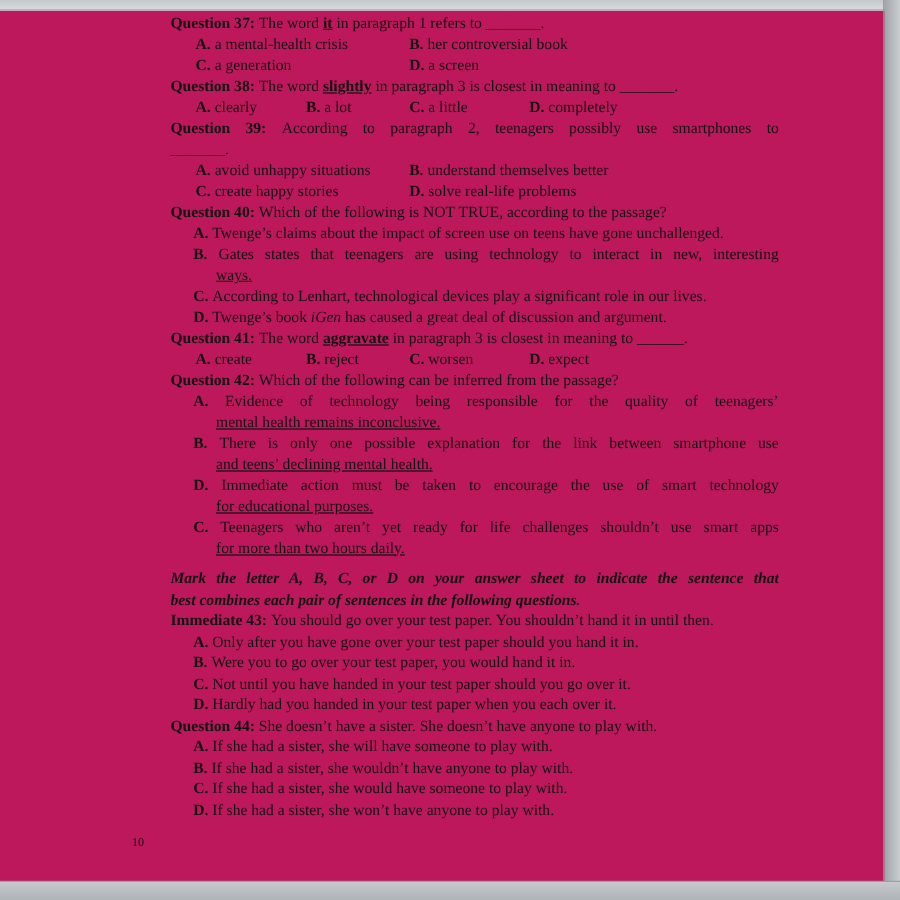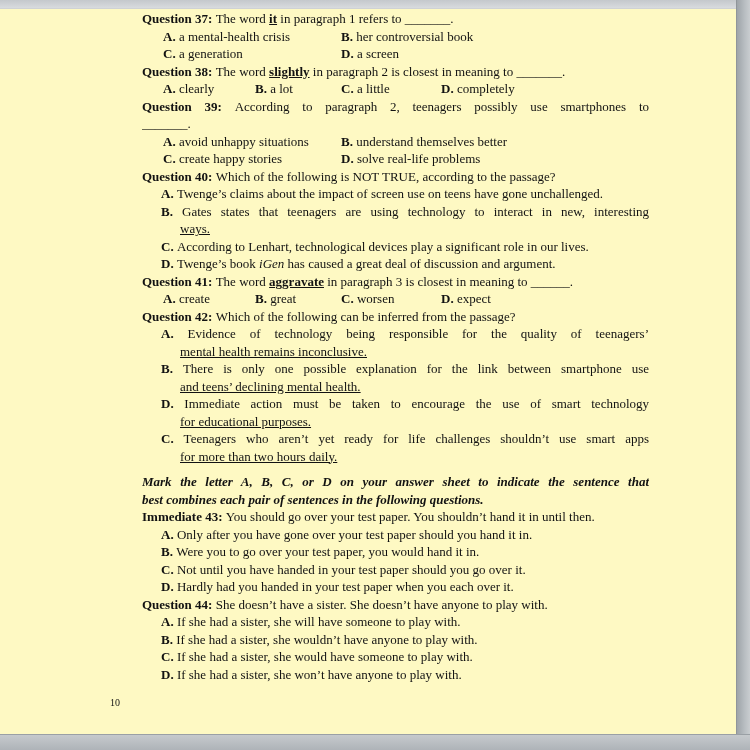--- a/index.html
+++ b/index.html
@@ -4,21 +4,21 @@
 <style>
   html,body { margin:0; padding:0; }
   body {
     width:750px; height:750px;
     background:#ffffff;
     font-family:"Liberation Serif", serif;
     color:#121212;
   }
   .canvas {
     position:relative; width:750px; height:750px;
-    background:#fef9c3; overflow:hidden;
+    background:#be185d; overflow:hidden;
   }
   .edge-top {
     position:absolute; top:0; left:0; right:0; height:8px;
     background:linear-gradient(#c4c8cc,#d8dbde);
     border-bottom:1px solid #cfd2d5;
   }
   .edge-right {
     position:absolute; top:0; bottom:0; right:0; width:13px;
     background:linear-gradient(90deg,#9ea4a9,#b9bec2 60%,#c9cdd0);
     border-left:1px solid #8f959a;
@@ -66,21 +66,21 @@
         <div class="opt-row cols2">
           <span class="opt-cell"><span class="b">A. </span><span>a mental-health crisis</span></span>
           <span class="opt-cell"><span class="b">B. </span><span>her controversial book</span></span>
         </div>
         <div class="opt-row cols2">
           <span class="opt-cell"><span class="b">C. </span><span>a generation</span></span>
           <span class="opt-cell"><span class="b">D. </span><span>a screen</span></span>
         </div>
       </div>
       <div class="question">
-        <p class="stem"><span class="b">Question 38: </span><span>The word </span><span class="b u">slightly</span><span> in paragraph 2 is closest in meaning to _______.</span></p>
+        <p class="stem"><span class="b">Question 38: </span><span>The word </span><span class="b u">slightly</span><span> in paragraph 3 is closest in meaning to _______.</span></p>
         <div class="opt-row row4">
           <span class="opt-cell"><span class="b">A. </span><span>clearly</span></span>
           <span class="opt-cell"><span class="b">B. </span><span>a lot</span></span>
           <span class="opt-cell"><span class="b">C. </span><span>a little</span></span>
           <span class="opt-cell"><span class="b">D. </span><span>completely</span></span>
         </div>
       </div>
       <div class="question">
         <p class="stem stretch"><span class="b">Question 39: </span><span>According to paragraph 2, teenagers possibly use smartphones to</span></p>
         <p class="stem2"><span>_______.</span></p>
@@ -106,21 +106,21 @@
           <div class="opt-line1"><span class="b">C. </span><span>According to Lenhart, technological devices play a significant role in our lives.</span></div>
         </div>
         <div class="opt-stack">
           <div class="opt-line1"><span class="b">D. </span><span>Twenge’s book </span><span class="i">iGen</span><span> has caused a great deal of discussion and argument.</span></div>
         </div>
       </div>
       <div class="question">
         <p class="stem"><span class="b">Question 41: </span><span>The word </span><span class="b u">aggravate</span><span> in paragraph 3 is closest in meaning to ______.</span></p>
         <div class="opt-row row4">
           <span class="opt-cell"><span class="b">A. </span><span>create</span></span>
-          <span class="opt-cell"><span class="b">B. </span><span>great</span></span>
+          <span class="opt-cell"><span class="b">B. </span><span>reject</span></span>
           <span class="opt-cell"><span class="b">C. </span><span>worsen</span></span>
           <span class="opt-cell"><span class="b">D. </span><span>expect</span></span>
         </div>
       </div>
       <div class="question">
         <p class="stem"><span class="b">Question 42: </span><span>Which of the following can be inferred from the passage?</span></p>
         <div class="opt-stack">
           <div class="opt-line1 stretch"><span class="b">A. </span><span>Evidence of technology being responsible for the quality of teenagers’</span></div>
           <div class="opt-cont"><span>mental health remains inconclusive.</span></div>
         </div>

